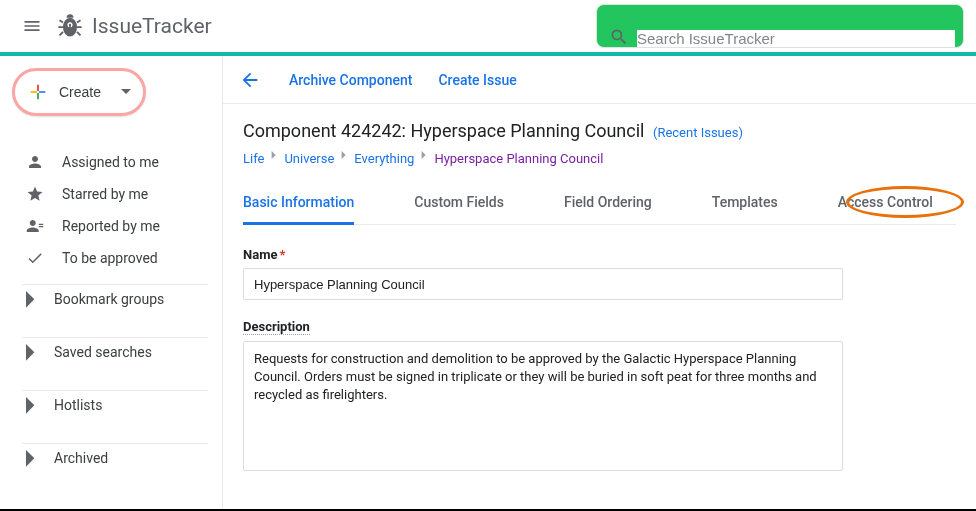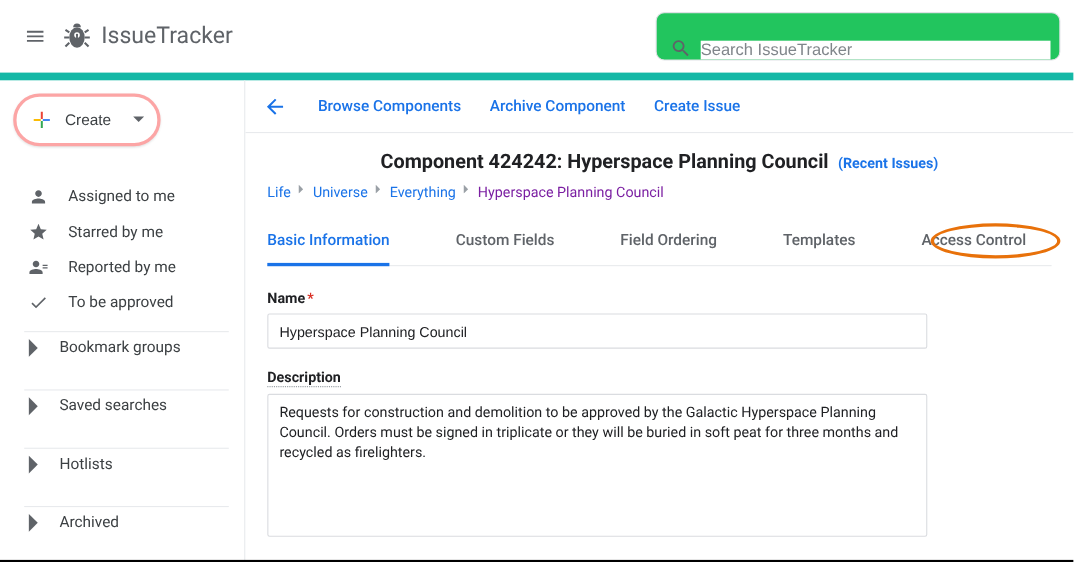--- a/index.html
+++ b/index.html
@@ -1,18 +1,18 @@
 <!DOCTYPE html>
 <html><head>
 <meta charset="utf-8">
 <style>
   * { box-sizing: border-box; margin: 0; padding: 0; }
   body { font-family: Roboto, Arial, sans-serif; font-size: 14px; color: #202124; width: 976px; height: 511px; overflow: hidden; background: #fff; position: relative; }
   
-  .topbar { height: 73px; display: flex; align-items: center; padding: 0 12px; border-bottom: 7px solid #14b8a6; }
+  .topbar { height: 56px; display: flex; align-items: center; padding: 0 12px; border-bottom: 4px solid #14b8a6; }
   .menu-btn { width: 40px; height: 40px; display: flex; align-items: center; justify-content: center; cursor: pointer; border-radius: 50%; }
   .logo-wrap { display: flex; align-items: center; gap: 8px; margin-left: 4px; }
   .logo-icon { width: 28px; height: 28px; }
   .app-title { font-size: 21px; color: #5f6368; font-weight: 400; }
   .search-wrap { margin-left: auto; display: flex; align-items: flex-end; background: #22c55e; border: 1px solid #dfe1e5; border-radius: 8px; height: 44px; width: 368px; padding: 0 8px; }
   .search-wrap svg { margin: 0 8px 0 4px; }
   .search-wrap input { border: none; outline: none; font-size: 15px; flex: 1; color: #202124; }
   .search-wrap input::placeholder { color: #80868b; }
   
   .body-wrap { display: flex; height: calc(100% - 56px); }
@@ -29,21 +29,21 @@
   .nav-divider { height: 1px; background: #e8eaed; margin: 6px 14px 6px 22px; }
   .nav-expand { display: flex; align-items: flex-start; height: 40px; padding: 0 12px 0 26px; gap: 18px; color: #3c4043; cursor: pointer; font-size: 14px; }
   .nav-expand .arrow { width: 10px; fill: #5f6368; }
   
   .main { flex: 1; border-left: 1px solid #e8eaed; display: flex; flex-direction: column; overflow: hidden; }
   .action-row { height: 48px; display: flex; align-items: center; padding: 0 16px; border-bottom: 1px solid #e8eaed; gap: 26px; }
   .back-btn { width: 24px; height: 24px; cursor: pointer; display: flex; align-items: center; }
   .action-link { color: #1a73e8; font-size: 14px; font-weight: 500; cursor: pointer; }
   
   .content { padding: 16px 20px; overflow: auto; flex: 1; }
-  .comp-title { font-size: 18px; color: #202124; font-weight: 700; text-align: center; }
+  .comp-title { font-size: 18px; color: #202124; font-weight: 400; }
   .comp-title .recent { color: #1a73e8; font-size: 13px; margin-left: 4px; cursor: pointer; }
   
   .breadcrumb { margin-top: 10px; font-size: 13px; display: flex; align-items: flex-start; gap: 6px; flex-wrap: wrap; }
   .breadcrumb a { color: #1a73e8; text-decoration: none; cursor: pointer; }
   .breadcrumb .current { color: #7b1fa2; }
   .breadcrumb .sep { color: #9aa0a6; }
   
   .tabs { display: flex; margin-top: 18px; border-bottom: 1px solid #e8eaed; position: relative; }
   .tab { padding: 10px 0px 12px; font-size: 14px; color: #5f6368; cursor: pointer; font-weight: 500; }
   .tab.active { color: #1a73e8; border-bottom: 3px solid #1a73e8; margin-bottom: -1px; }
@@ -162,21 +162,20 @@
 
   </div>
 
   <div class="main">
     <div class="action-row">
       <div class="back-btn">
         <svg width="22" height="22" viewBox="0 0 24 24">
             <path fill="#1a73e8" d="M20 11H7.83l5.59-5.59L12 4l-8 8 8 8 1.41-1.41L7.83 13H20v-2z"></path>
           </svg>
       </div>
-      <span class="action-link">Browse Components</span>
       <span class="action-link">Archive Component</span>
       <span class="action-link">Create Issue</span>
     </div>
 
     <div class="content">
       <div class="comp-title">
         <span>Component 424242: Hyperspace Planning Council</span>
         <span class="recent">(Recent Issues)</span>
       </div>
 

